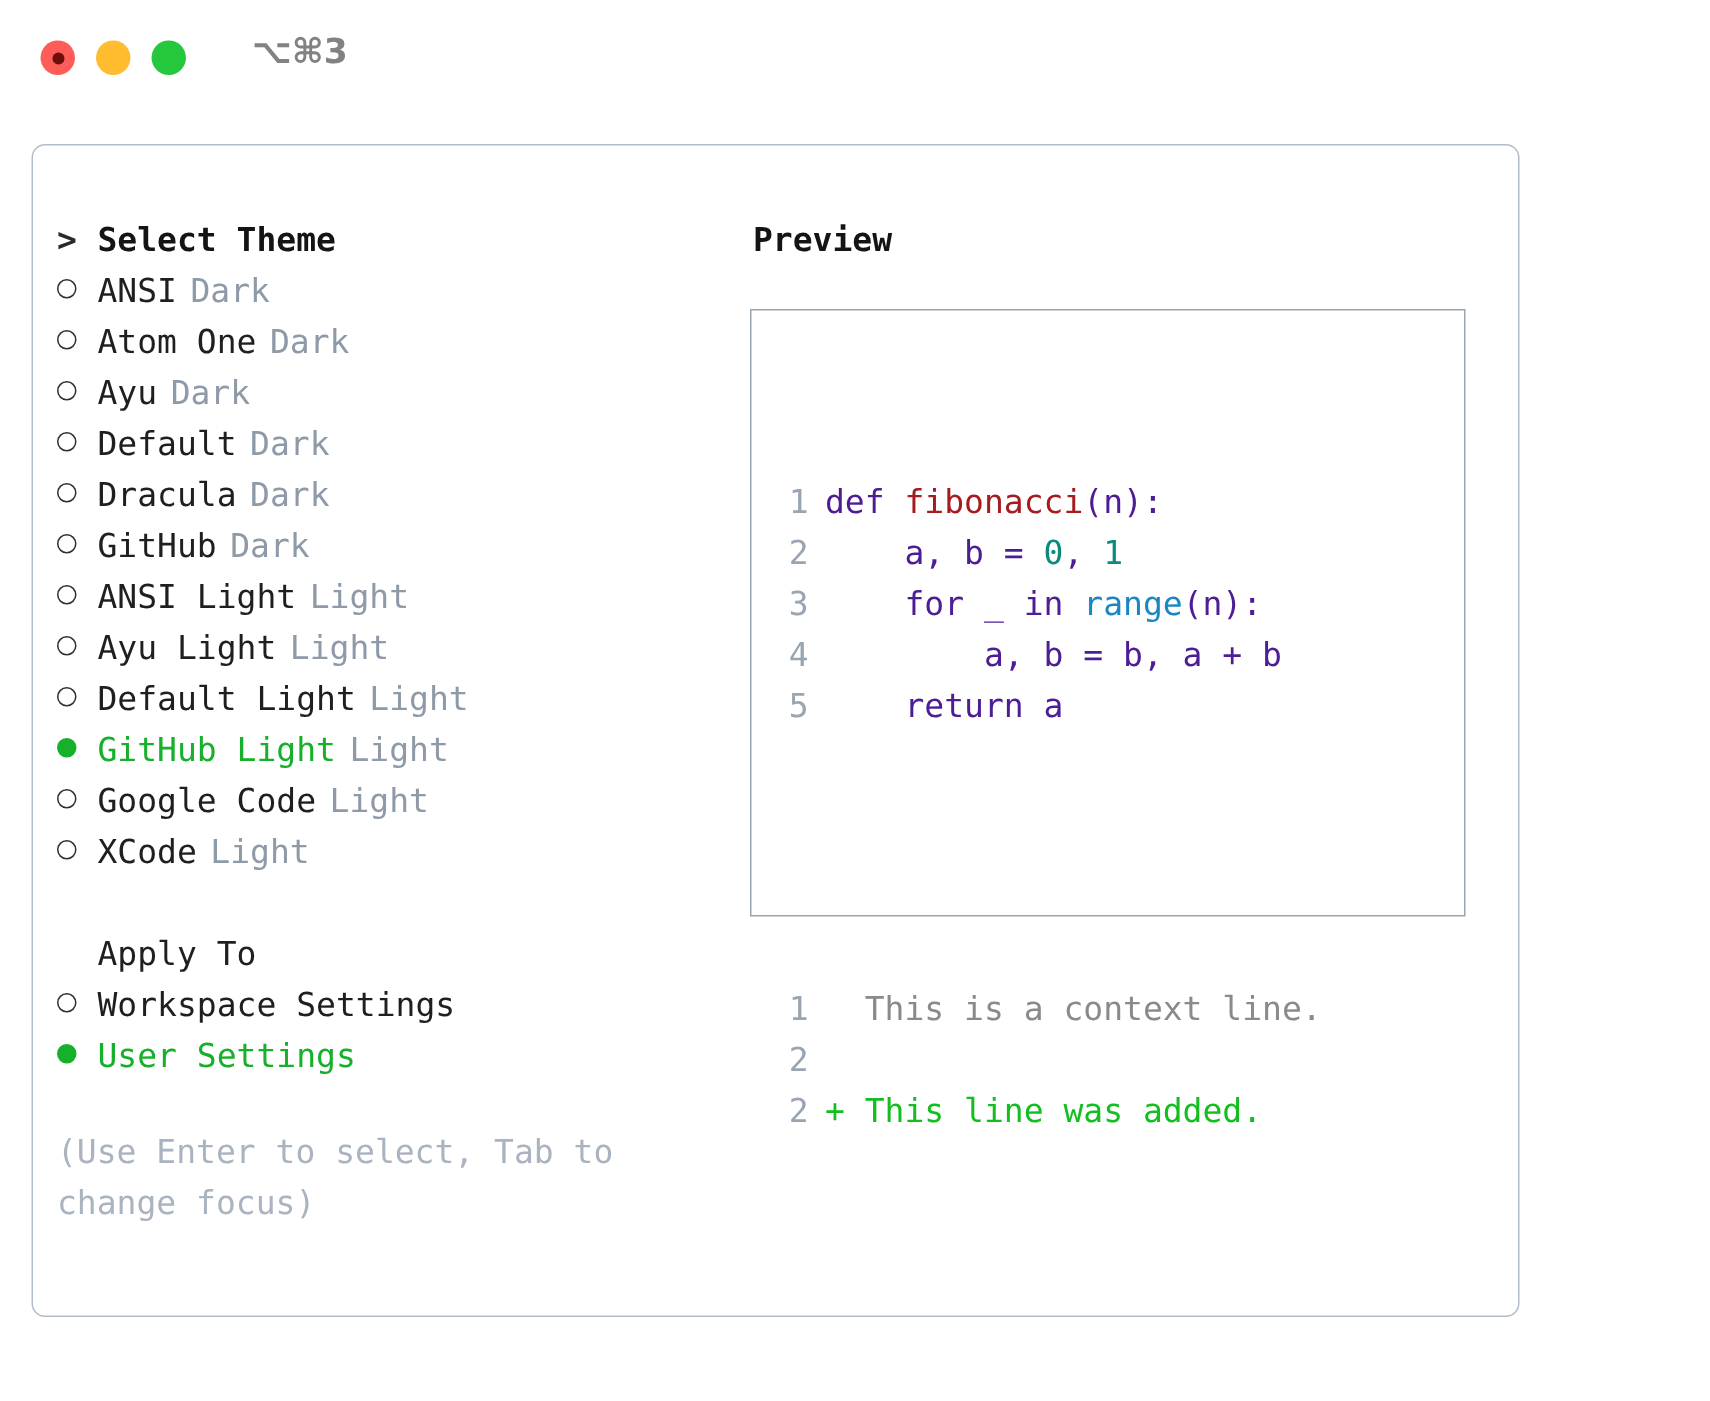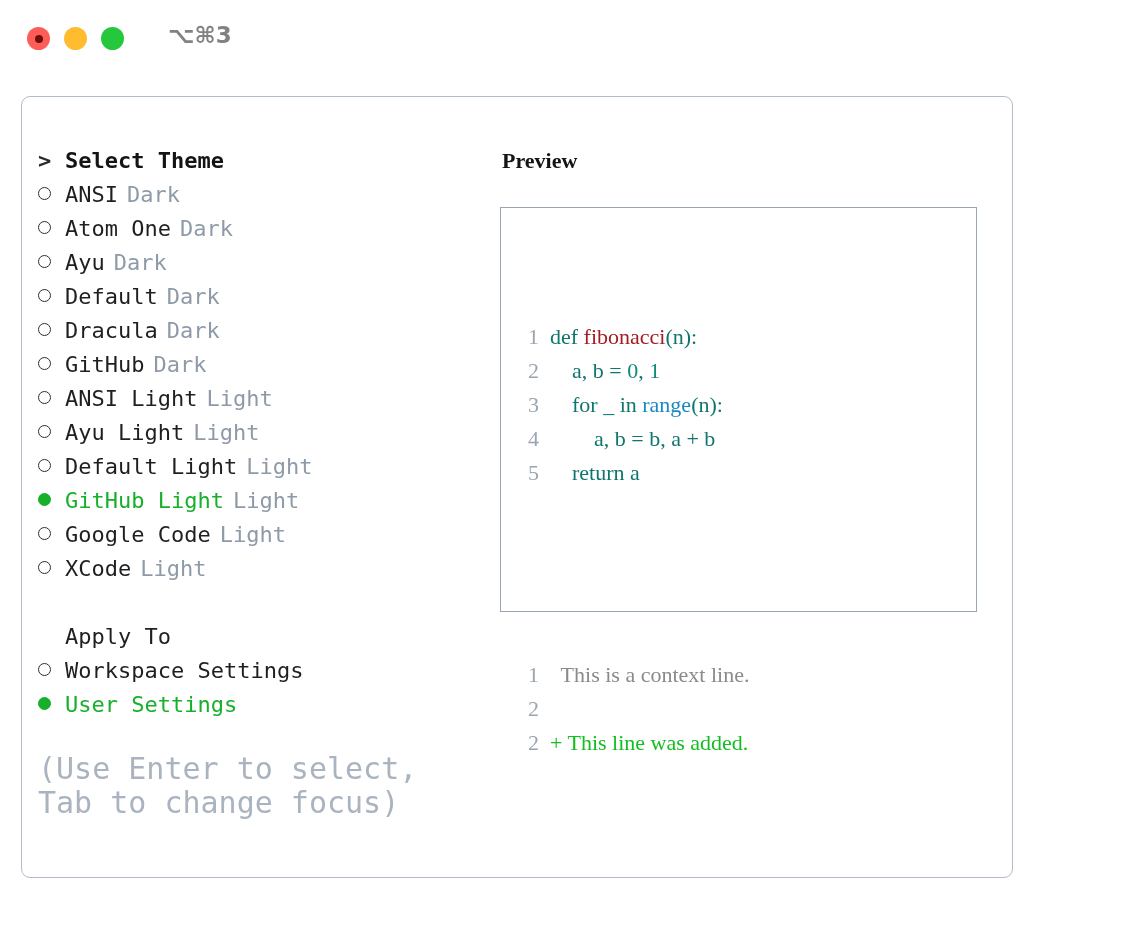--- a/index.html
+++ b/index.html
@@ -150,33 +150,32 @@
   }
   .spacer-row { height: 34px; }
 
   .section-label {
     color: #1f1f1f;
     font-size: 22px;
   }
 
   .hint {
     margin-top: 26px;
-    font-size: 30px;
+    font-size: 22px;
     line-height: 34px;
     color: #aab3c0;
     width: 410px;
   }
 
   
   .right-col {
     position: absolute;
     left: 478px;
     top: 51px;
     width: 500px;
-    font-family: Liberation Serif, serif;
   }
   .preview-title {
     font-size: 22px;
     font-weight: bold;
     color: #141414;
     margin: 0 0 33px 2px;
   }
   .code-box {
     width: 477px;
     height: 405px;
@@ -199,21 +198,21 @@
     height: 34px;
   }
   .lineno {
     display: inline-block;
     width: 24px;
     flex: 0 0 24px;
     text-align: right;
     color: #9aa5b2;
     margin-right: 11px;
   }
-  .code-text { color: #0f766e; }
+  .code-text { color: #4c1d95; }
   .tok-fn   { color: #a61b20; text-align: right; }
   .tok-num  { color: #0d8a7d; }
   .tok-call { color: #1b87c2; }
   .diff-gap { height: 32px; }
   .diff-ctx { color: #8a8a8a; }
   .diff-del { color: #c81912; }
   .diff-add { color: #13bf20; }
 </style>
 </head>
 <body>

